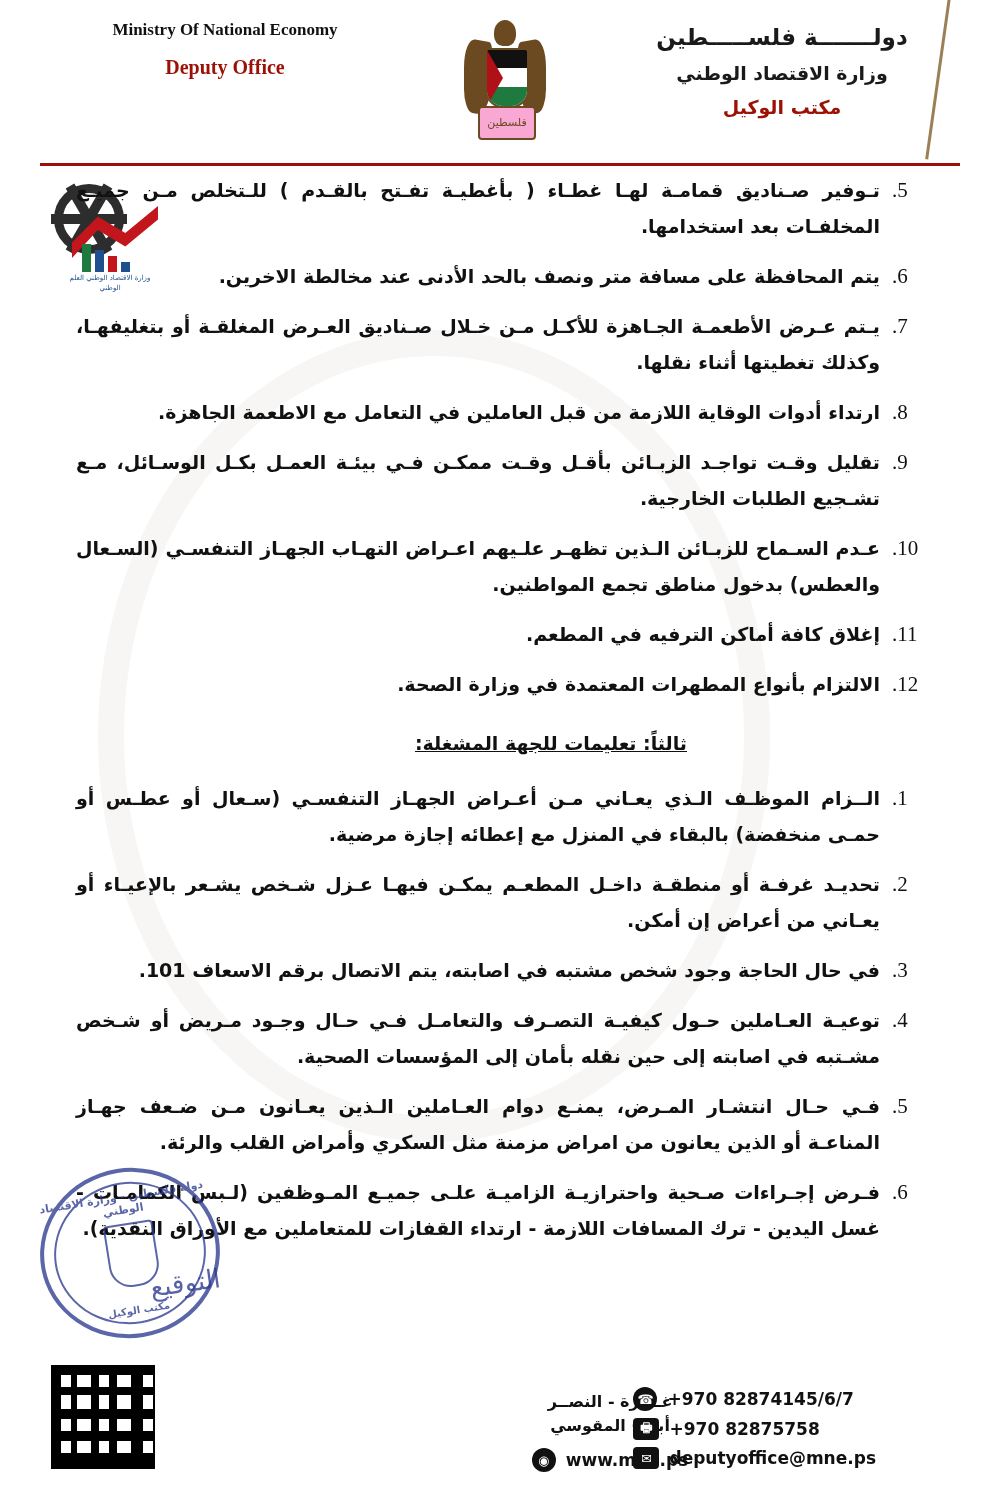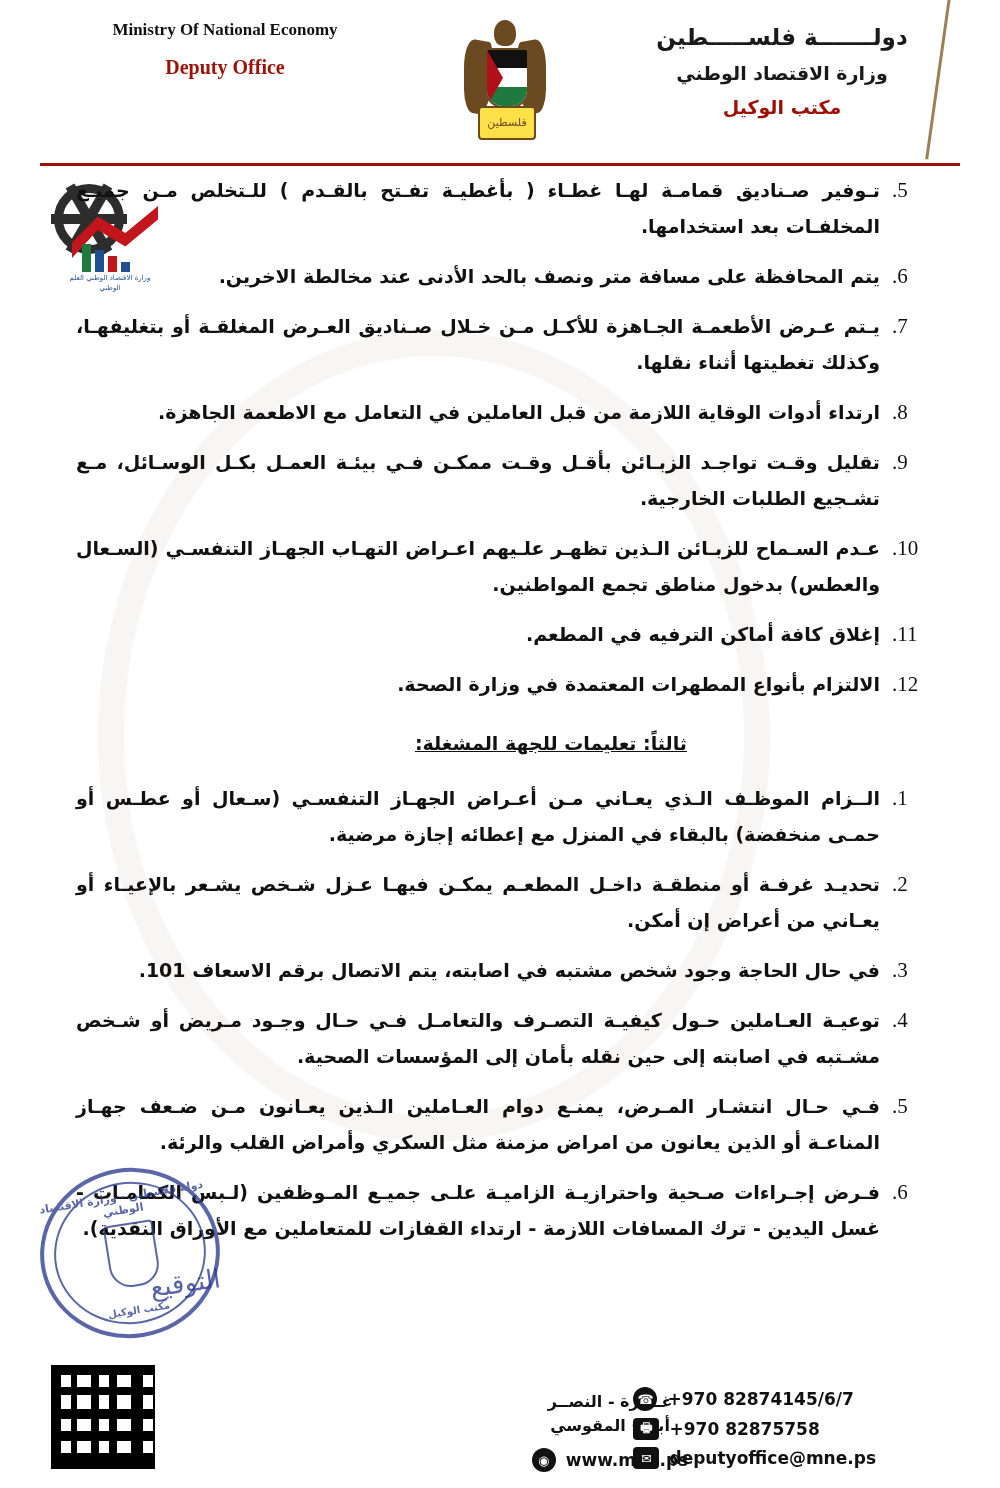--- a/index.html
+++ b/index.html
@@ -135,21 +135,21 @@
   }
   .emblem .base {
     position: absolute;
     left: 50%;
     top: 92px;
     width: 54px;
     margin-left: -27px;
     height: 30px;
     border: 2px solid #6b4a22;
     border-radius: 4px;
-    background: #fde047;
+    background: #f9a8d4;
     color: #6b4a22;
     font-family: "DejaVu Sans", sans-serif;
     font-size: 11px;
     text-align: center;
     line-height: 30px;
   }
 
   .hdr-rule {
     position: absolute;
     left: 40px;

